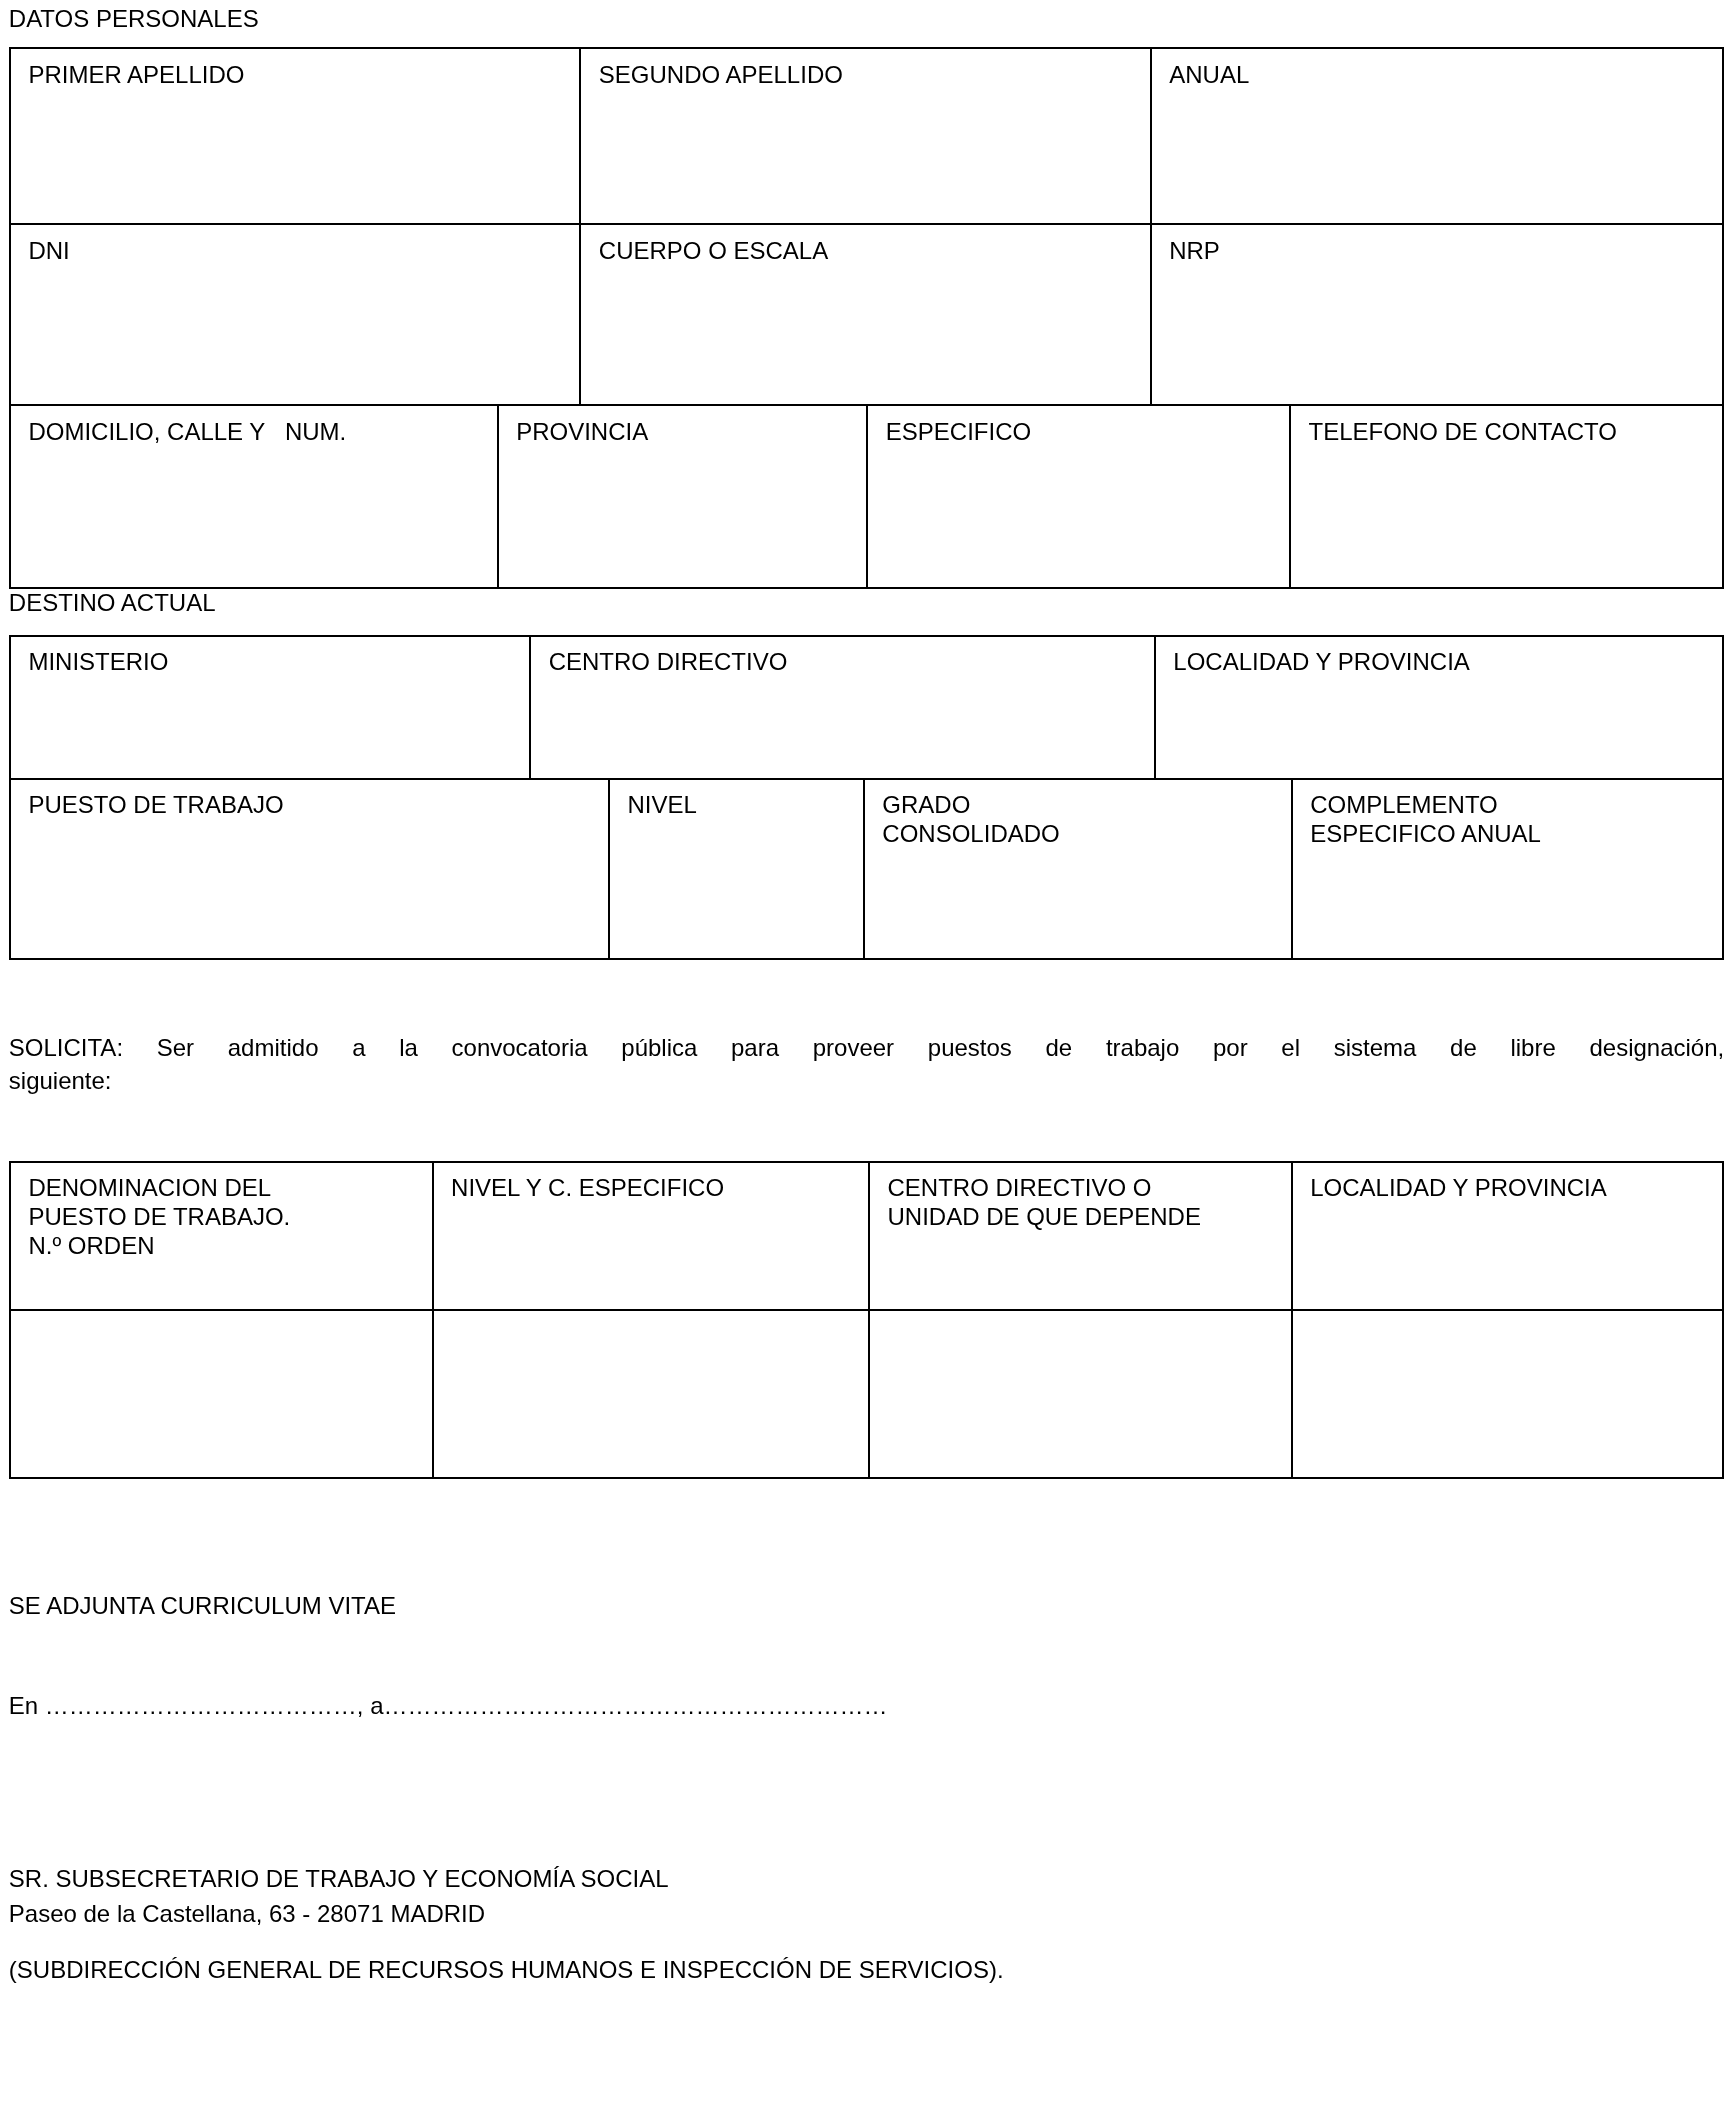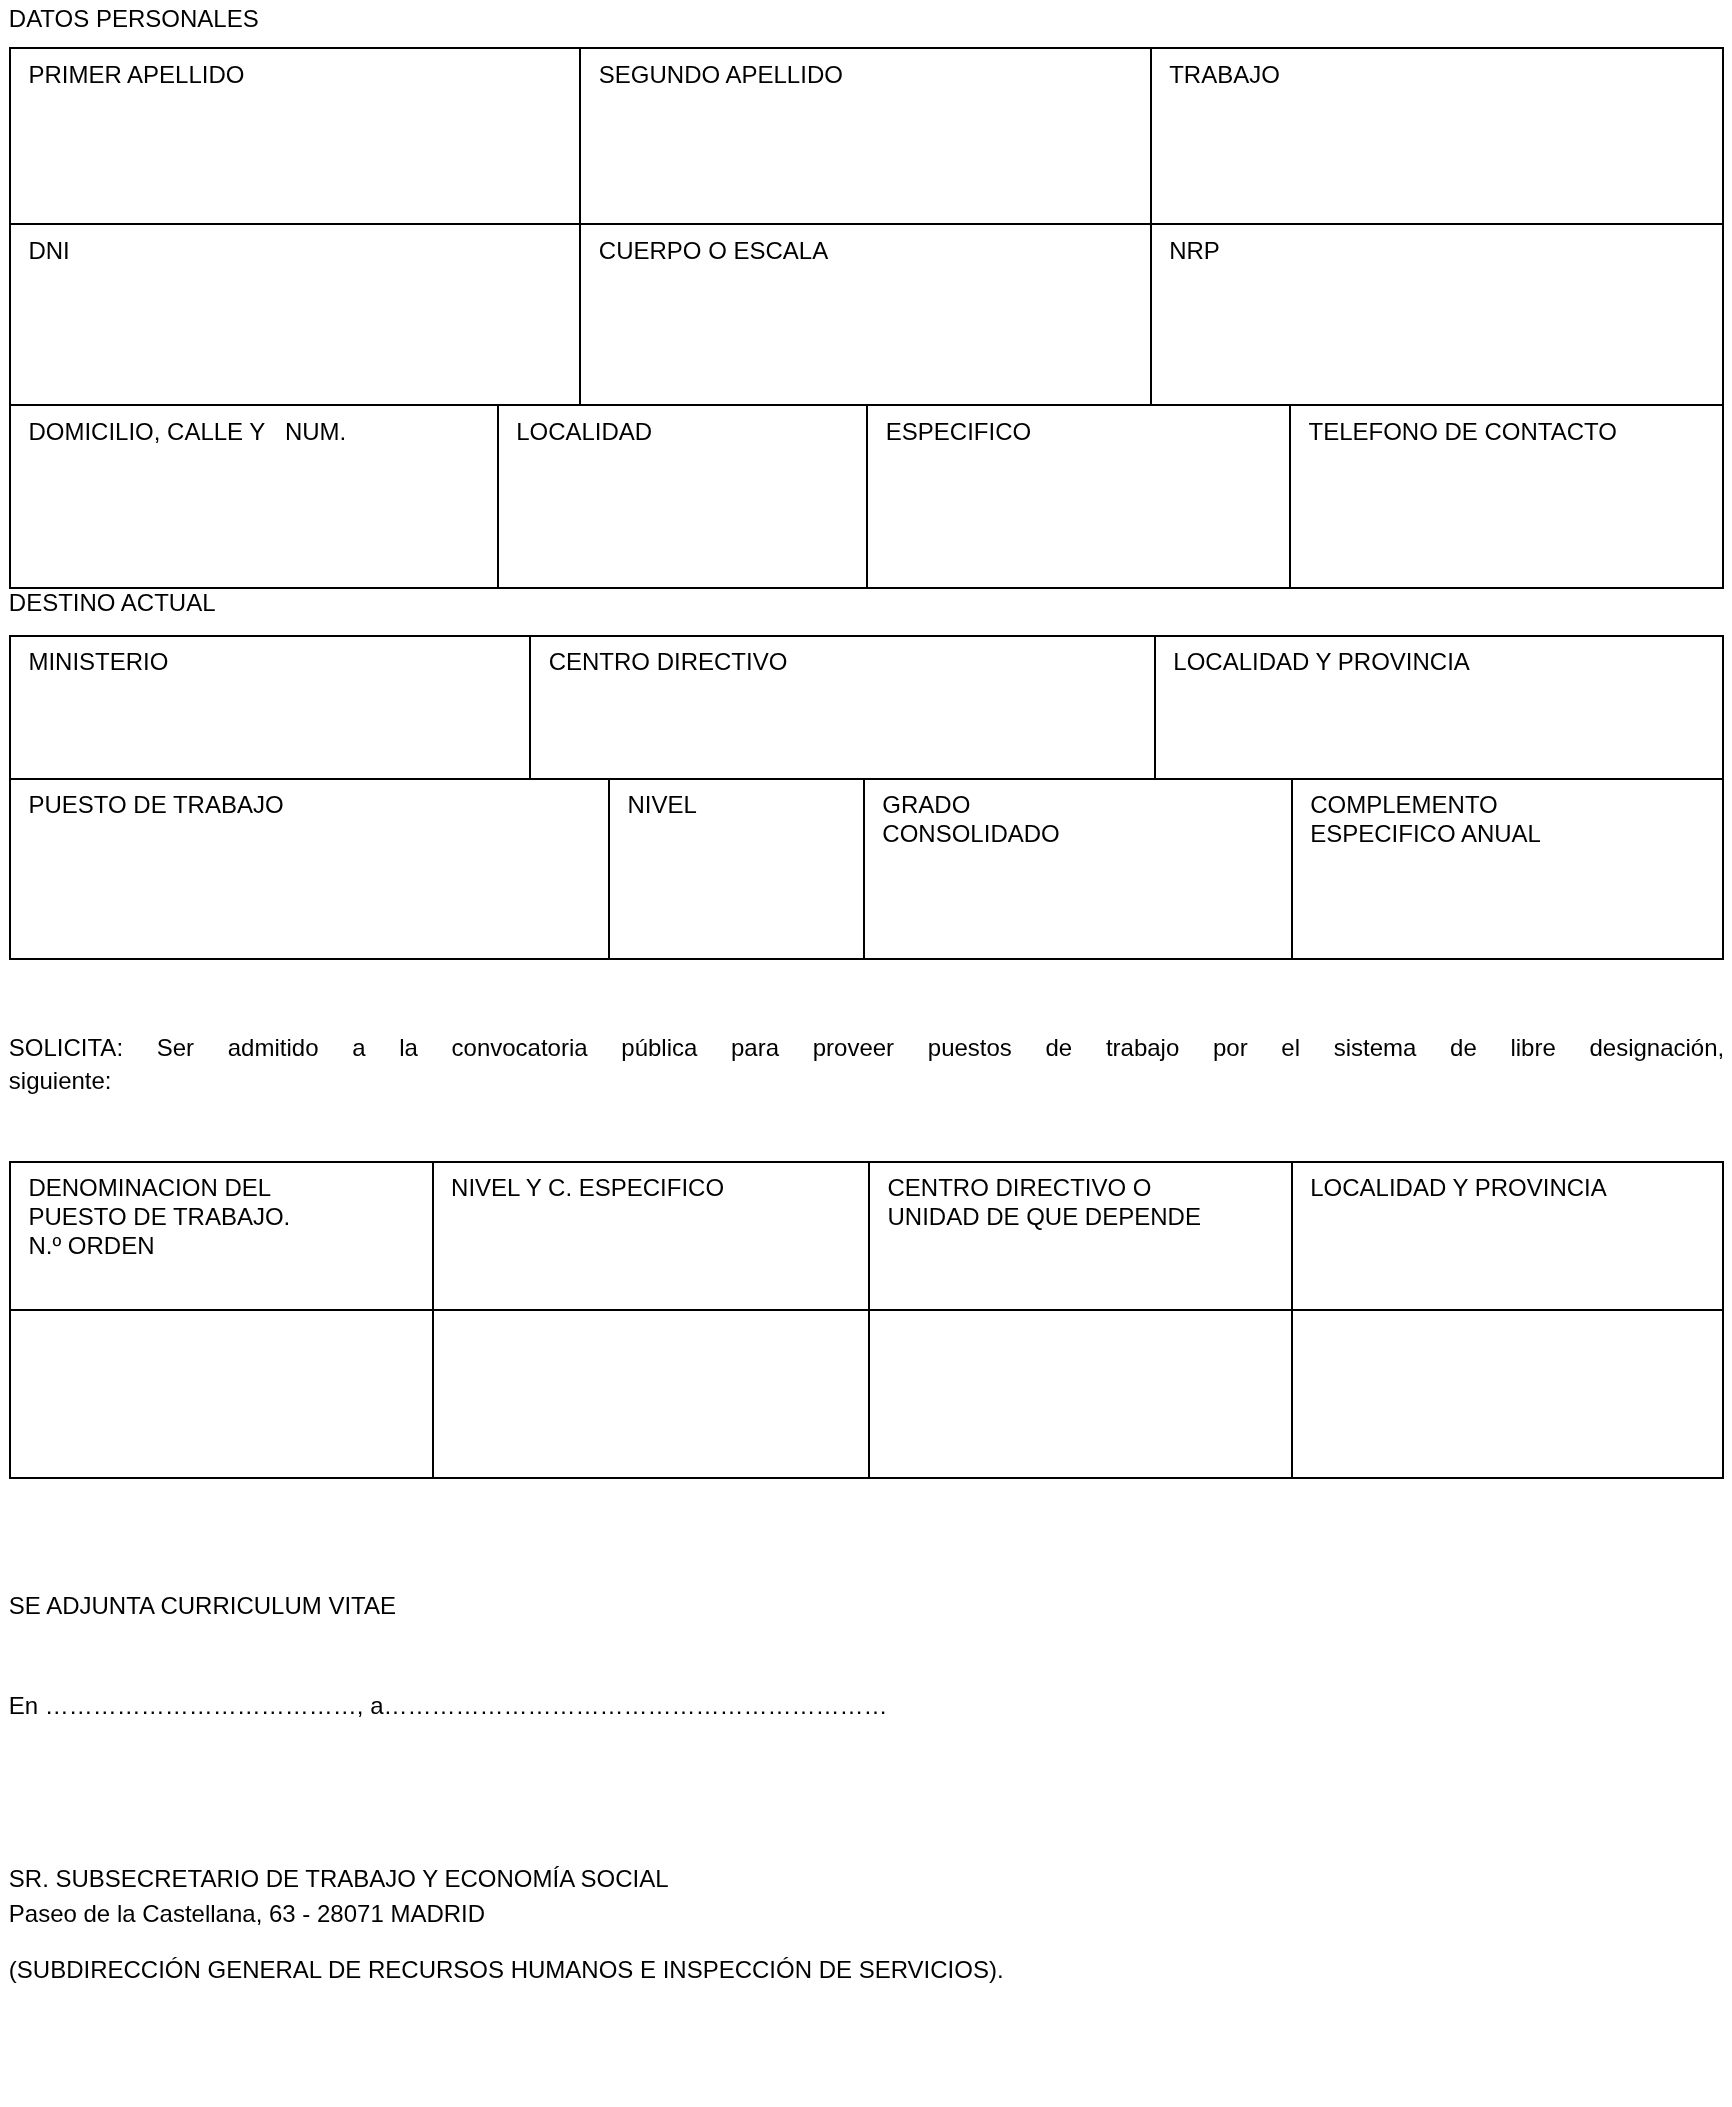--- a/index.html
+++ b/index.html
@@ -49,40 +49,40 @@
 
   <div class="tbl t1">
     <div class="trow h-a">
       <div class="cell w-third">
         <span class="lbl">PRIMER APELLIDO</span>
       </div>
       <div class="cell w-third">
         <span class="lbl">SEGUNDO APELLIDO</span>
       </div>
       <div class="cell w-third">
-        <span class="lbl">TRABAJO</span>
+        <span class="lbl">ANUAL</span>
       </div>
     </div>
     <div class="trow h-b">
       <div class="cell w-third">
         <span class="lbl">DNI</span>
       </div>
       <div class="cell w-third">
         <span class="lbl">CUERPO O ESCALA</span>
       </div>
       <div class="cell w-third">
         <span class="lbl">NRP</span>
       </div>
     </div>
     <div class="trow h-b">
       <div class="cell w-dom">
         <span class="lbl">DOMICILIO, CALLE Y   NUM.</span>
       </div>
       <div class="cell w-loc">
-        <span class="lbl">LOCALIDAD</span>
+        <span class="lbl">PROVINCIA</span>
       </div>
       <div class="cell w-prov">
         <span class="lbl">ESPECIFICO</span>
       </div>
       <div class="cell w-tel">
         <span class="lbl">TELEFONO DE CONTACTO</span>
       </div>
     </div>
   </div>
 

